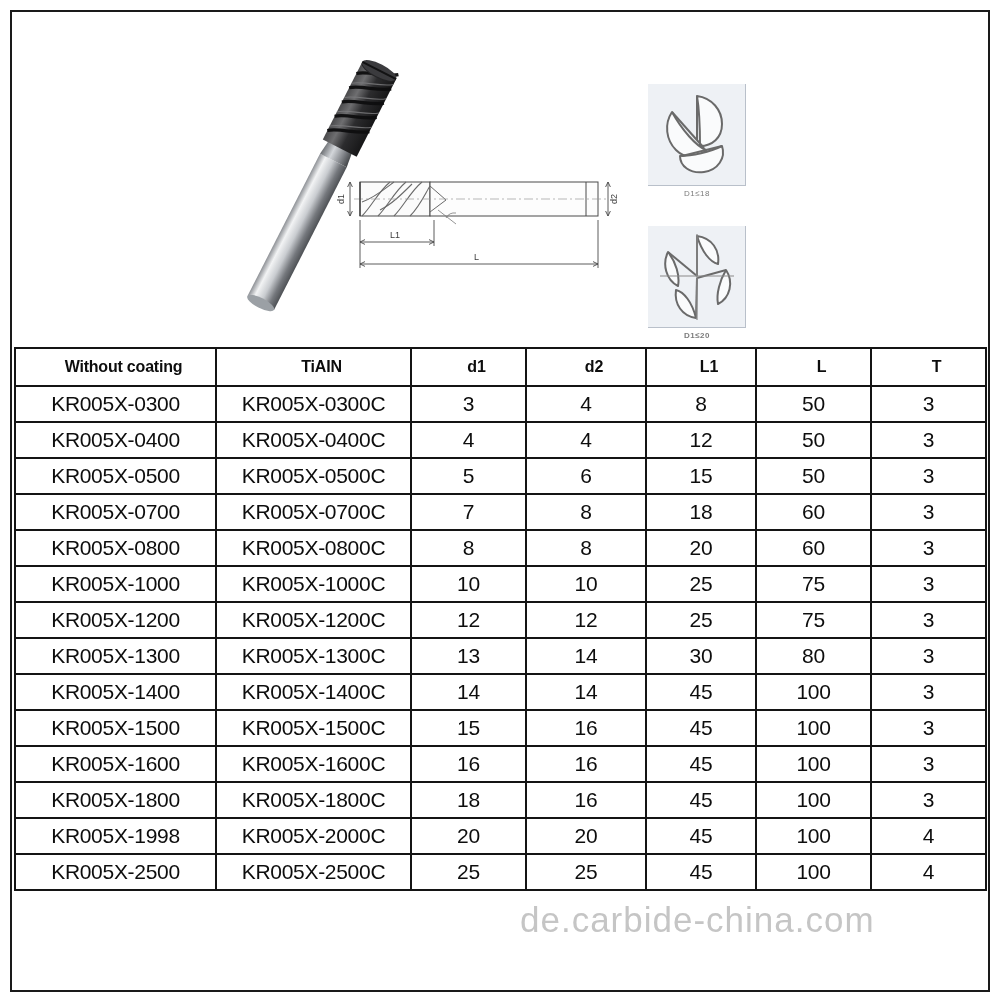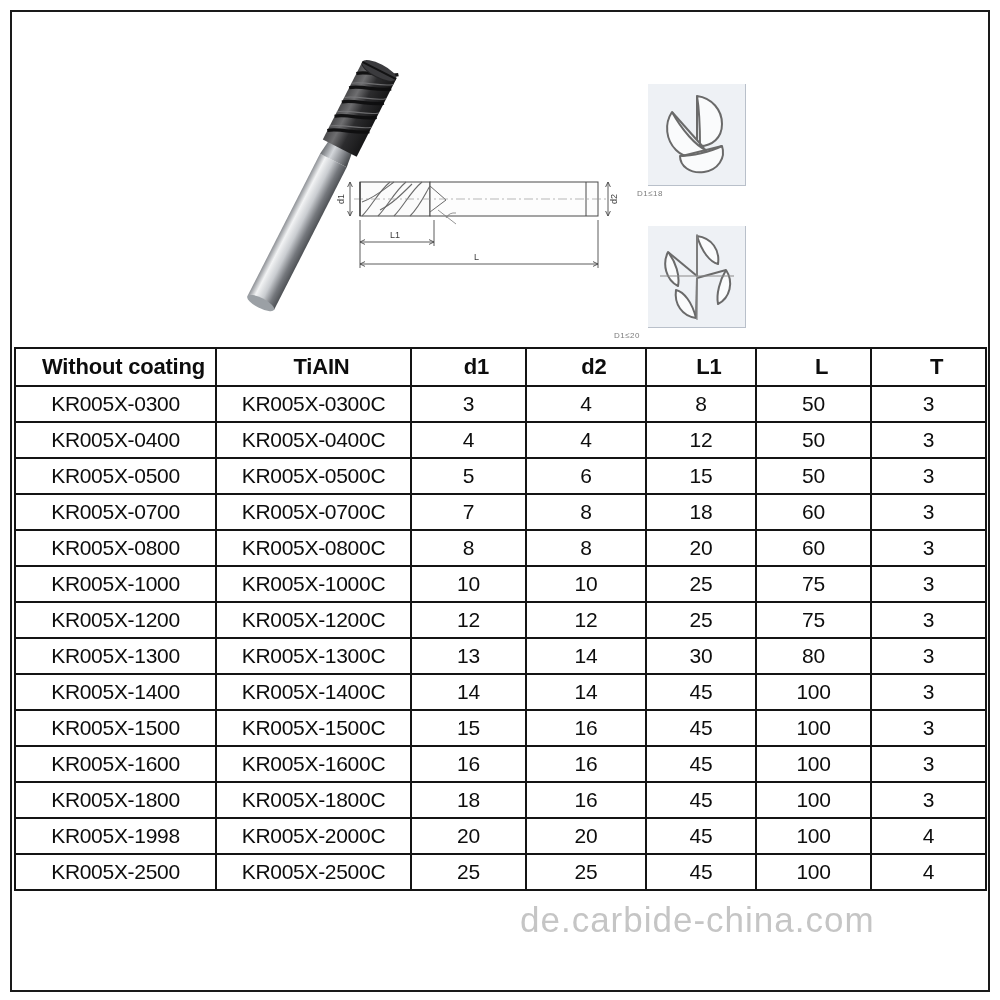--- a/index.html
+++ b/index.html
@@ -50,27 +50,28 @@
     position: absolute;
     background: #eef1f5;
     border-right: 1px solid #b9c0ca;
     border-bottom: 1px solid #b9c0ca;
   }
   #xsec3 { left: 636px; top: 72px; width: 98px; height: 102px; }
   #xsec4 { left: 636px; top: 214px; width: 98px; height: 102px; }
   .xsec-caption {
     position: absolute;
     width: 120px;
+    text-align: center;
     font-size: 8px;
     color: #7b7b7b;
     letter-spacing: 0.5px;
     font-family: "Liberation Sans", sans-serif;
   }
   #xsec3-cap { left: 625px; top: 177px; }
-  #xsec4-cap { left: 602px; top: 319px; }
+  #xsec4-cap { left: 625px; top: 319px; font-weight: bold; }
 
   
   #spec-table {
     position: absolute;
     left: 14px; top: 347px;
     width: 971px;
     border-collapse: collapse;
     table-layout: fixed;
     background: #ffffff;
   }
@@ -84,21 +85,21 @@
 
   #spec-table th, #spec-table td {
     border: 2px solid #141414;
     text-align: center;
     vertical-align: middle;
     color: #0d0d0d;
     background: #ffffff;
   }
   #spec-table th {
     height: 38px;
-    font-size: 22px;
+    font-size: 16px;
     font-weight: bold;
     letter-spacing: -0.2px;
     padding-left: 17px;
   }
   #spec-table td {
     height: 36px;
     font-size: 21px;
     font-weight: normal;
     letter-spacing: -0.3px;
   }

